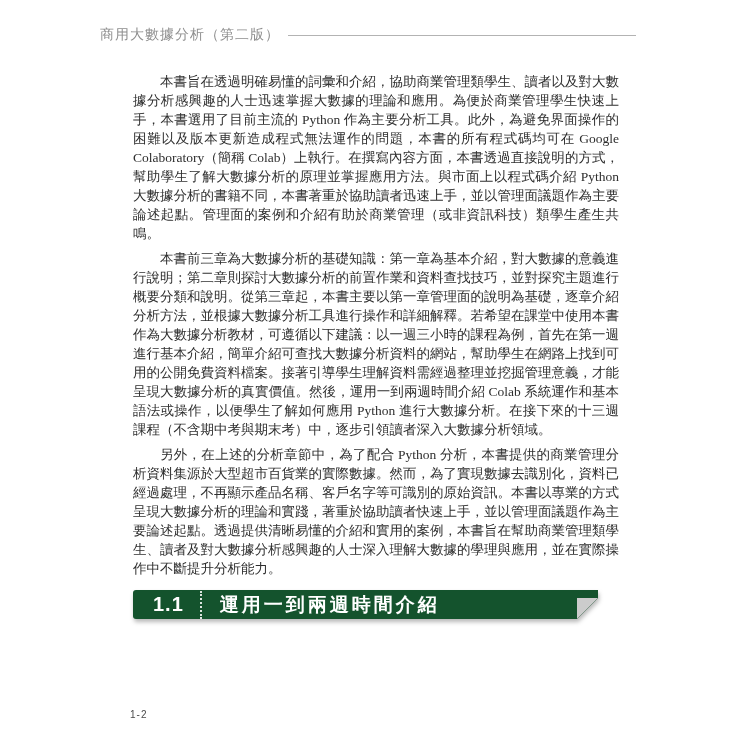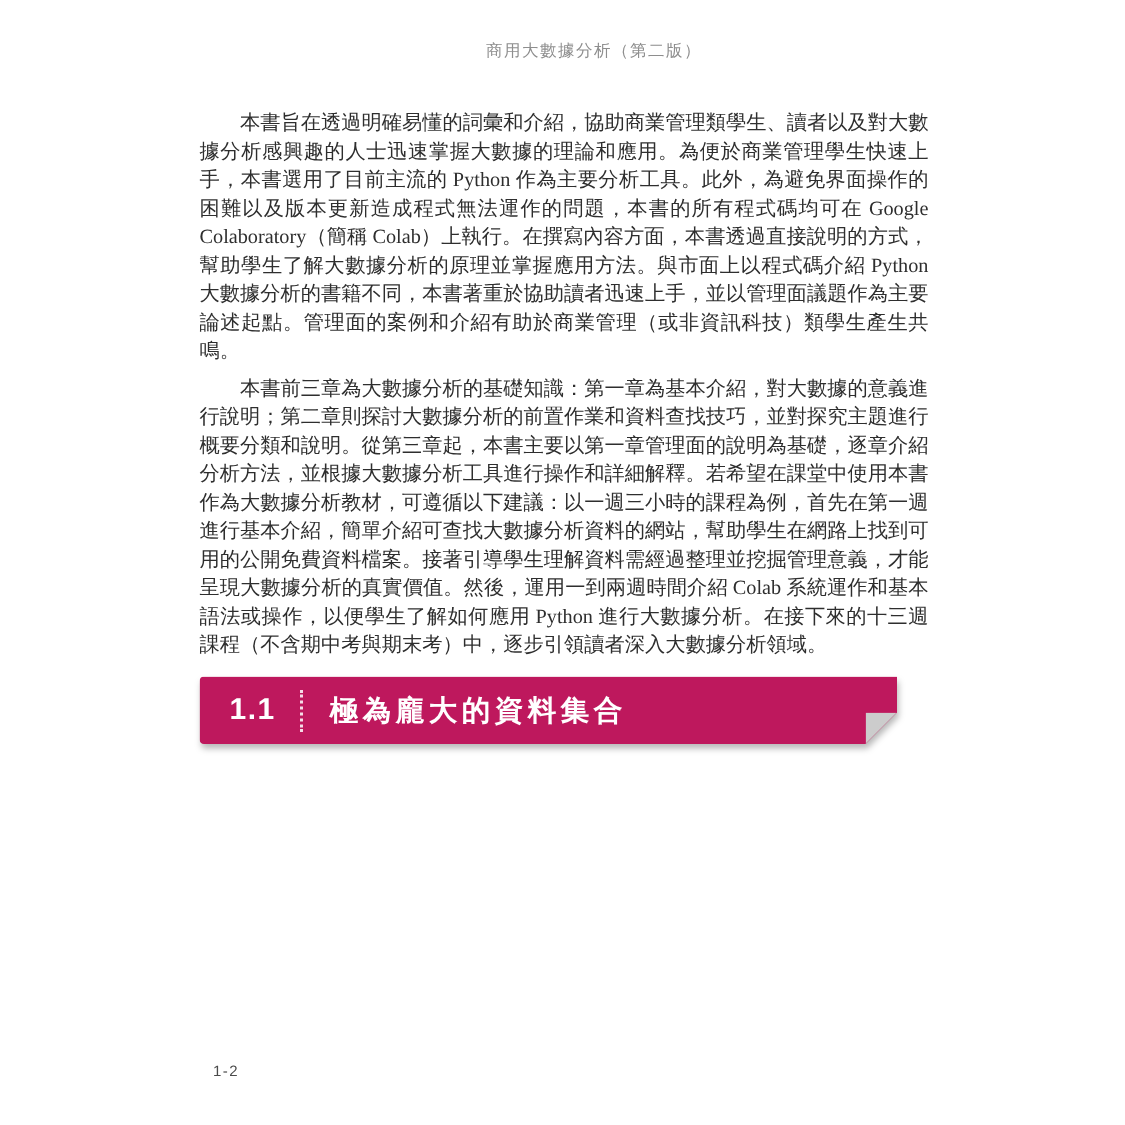--- a/index.html
+++ b/index.html
@@ -6,24 +6,24 @@
   body{
     width:750px;height:750px;
     background:#ffffff;
     position:relative;
     font-family:"Liberation Serif","DejaVu Serif",serif;
     color:#2e2e2e;
     overflow:hidden;
   }
   
   .runhead{
-    position:absolute;left:128px;top:26px;width:536px;
+    position:absolute;left:100px;top:26px;width:536px;
     display:flex;align-items:center;
     font-family:"Liberation Sans","DejaVu Sans",sans-serif;
-    font-size:11px;letter-spacing:1px;color:#8e8e8e;flex-direction:column;
+    font-size:14px;letter-spacing:1px;color:#8e8e8e;
   }
   .runhead .rule{
     flex:1;height:0;border-top:1px solid #b3b3b3;margin-left:8px;
   }
   
   .content{
     position:absolute;left:133px;top:72px;width:486px;
   }
   .content p{
     margin:0 0 6px 0;
@@ -31,22 +31,22 @@
     text-align:justify;text-justify:inter-ideograph;
     text-indent:2em;
   }
   
   .banner-wrap{
     margin:12px 0 16px 0;
     filter:drop-shadow(1px 3px 2px rgba(0,0,0,0.28));
   }
   .banner{
     position:relative;
-    width:465px;height:45px;
-    background:#be185d;
+    width:465px;height:29px;
+    background:#14532d;
     display:flex;align-items:center;
     clip-path:polygon(0 0,100% 0,100% calc(100% - 21px),calc(100% - 21px) 100%,0 100%);
     border-radius:3px 0 0 3px;
     font-family:"Liberation Sans","DejaVu Sans",sans-serif;
     color:#ffffff;
   }
   .banner .secnum{
     font-size:20px;font-weight:bold;
     padding:0 16px 0 20px;
     letter-spacing:1px;
@@ -60,41 +60,42 @@
     font-size:19px;font-weight:bold;letter-spacing:3px;
   }
   .banner .fold{
     position:absolute;right:0;bottom:0;
     width:21px;height:21px;
     background:#cccccc;
     clip-path:polygon(0 0,100% 0,0 100%);
   }
   
   .pagenum{
-    position:absolute;left:142px;top:709px;
+    position:absolute;left:130px;top:709px;
     font-family:"Liberation Sans","DejaVu Sans",sans-serif;
     font-size:10px;font-weight:normal;color:#4a4a4a;letter-spacing:1px;
   }
 </style>
 </head>
 <body>
 
 <div class="runhead">
   <span>商用大數據分析（第二版）</span>
   <div class="rule"></div>
 </div>
 
 <div class="content">
   <p>本書旨在透過明確易懂的詞彙和介紹，協助商業管理類學生、讀者以及對大數據分析感興趣的人士迅速掌握大數據的理論和應用。為便於商業管理學生快速上手，本書選用了目前主流的 Python 作為主要分析工具。此外，為避免界面操作的困難以及版本更新造成程式無法運作的問題，本書的所有程式碼均可在 Google Colaboratory（簡稱 Colab）上執行。在撰寫內容方面，本書透過直接說明的方式，幫助學生了解大數據分析的原理並掌握應用方法。與市面上以程式碼介紹 Python 大數據分析的書籍不同，本書著重於協助讀者迅速上手，並以管理面議題作為主要論述起點。管理面的案例和介紹有助於商業管理（或非資訊科技）類學生產生共鳴。</p>
   <p>本書前三章為大數據分析的基礎知識：第一章為基本介紹，對大數據的意義進行說明；第二章則探討大數據分析的前置作業和資料查找技巧，並對探究主題進行概要分類和說明。從第三章起，本書主要以第一章管理面的說明為基礎，逐章介紹分析方法，並根據大數據分析工具進行操作和詳細解釋。若希望在課堂中使用本書作為大數據分析教材，可遵循以下建議：以一週三小時的課程為例，首先在第一週進行基本介紹，簡單介紹可查找大數據分析資料的網站，幫助學生在網路上找到可用的公開免費資料檔案。接著引導學生理解資料需經過整理並挖掘管理意義，才能呈現大數據分析的真實價值。然後，運用一到兩週時間介紹 Colab 系統運作和基本語法或操作，以便學生了解如何應用 Python 進行大數據分析。在接下來的十三週課程（不含期中考與期末考）中，逐步引領讀者深入大數據分析領域。</p>
+  <p>另外，在上述的分析章節中，為了配合 Python 分析，本書提供的商業管理分析資料集源於大型超市百貨業的實際數據。然而，為了實現數據去識別化，資料已經過處理，不再顯示產品名稱、客戶名字等可識別的原始資訊。本書以專業的方式呈現大數據分析的理論和實踐，著重於協助讀者快速上手，並以管理面議題作為主要論述起點。透過提供清晰易懂的介紹和實用的案例，本書旨在幫助商業管理類學生、讀者及對大數據分析感興趣的人士深入理解大數據的學理與應用，並在實際操作中不斷提升分析能力。</p>
 
   <div class="banner-wrap">
     <div class="banner">
       <span class="secnum">1.1</span>
       <span class="sep"></span>
-      <span class="sectitle">極為龐大的資料集合</span>
+      <span class="sectitle">運用一到兩週時間介紹</span>
       <span class="fold"></span>
     </div>
   </div>
 
 </div>
 
 <div class="pagenum">1-2</div>
 
 </body></html>

